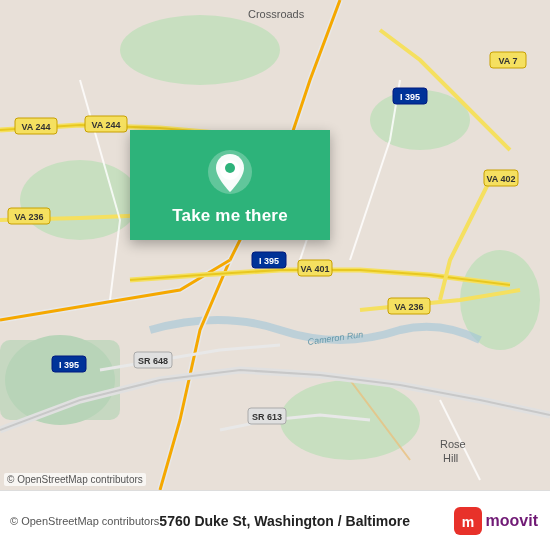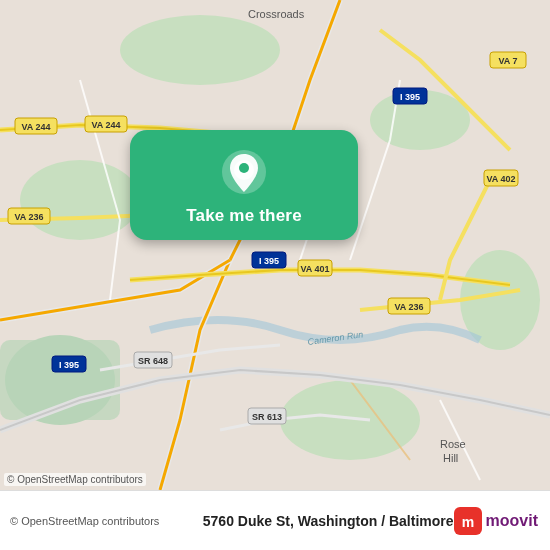--- a/index.html
+++ b/index.html
@@ -25,23 +25,23 @@
       top: 0; left: 0;
       width: 100%;
       height: 100%;
     }
 
     
     .location-card {
       position: absolute;
       top: 130px;
       left: 130px;
-      width: 228px;
+      width: 200px;
       background: #2db37a;
-      border-radius: 17px;
+      border-radius: 0;
       display: flex;
       flex-direction: column;
       align-items: center;
       padding: 18px 16px 14px;
       box-shadow: 0 4px 12px rgba(0,0,0,0.3);
       cursor: pointer;
     }
 
     .location-pin-icon {
       width: 48px;
@@ -74,21 +74,21 @@
     .attribution {
       font-size: 11px;
       color: #555;
     }
 
     .address-text {
       font-size: 14px;
       font-weight: 600;
       color: #222;
       flex: 1;
-      text-align: right;
+      text-align: left;
     }
 
     .moovit-logo {
       display: flex;
       align-items: center;
       gap: 4px;
     }
 
     .moovit-icon {
       width: 28px;

